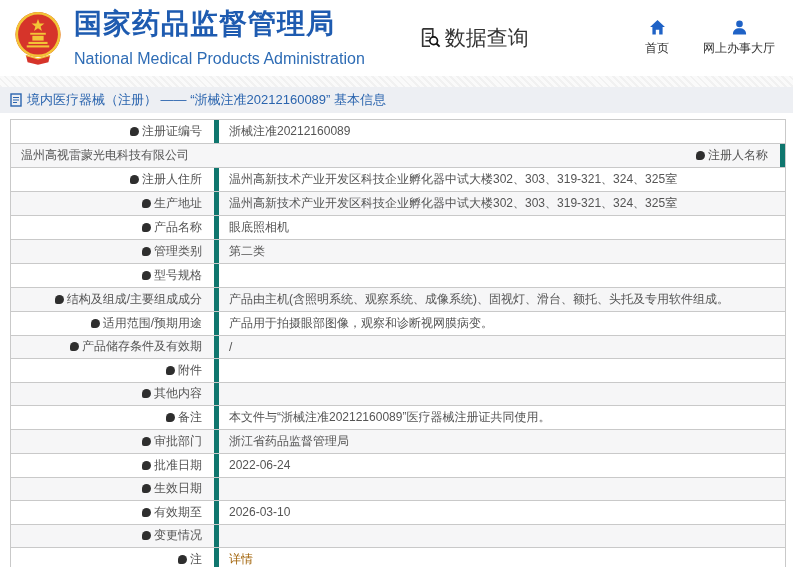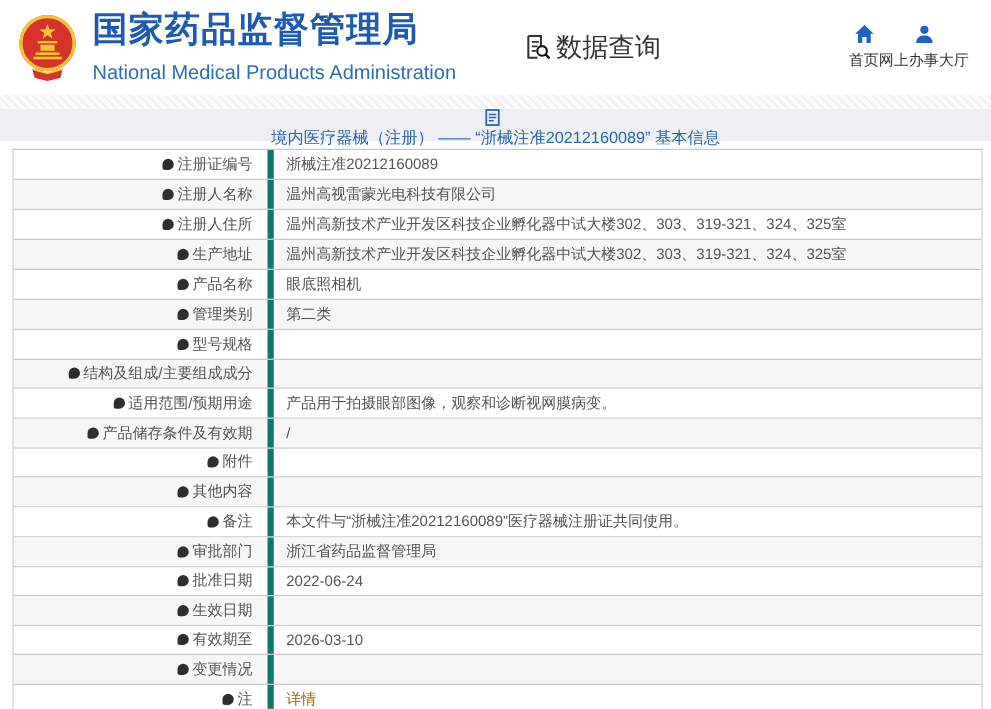--- a/index.html
+++ b/index.html
@@ -9,31 +9,31 @@
   
   .header { height:76px; display:flex; align-items:center; padding:0 14px 0 12px; background:#fff; }
   .emblem { width:52px; height:56px; flex:0 0 auto; }
   .org { margin-left:10px; }
   .org-cn { font-size:28px; font-weight:bold; color:#1e5bb0; letter-spacing:1px; line-height:1.15; }
   .org-en { font-size:16px; color:#2e6cb5; margin-top:9px; }
   .dq { display:flex; align-items:center; margin-left:54px; cursor:pointer; }
   .dq-icon { width:22px; height:22px; margin-right:4px; }
   .dq-label { font-size:21px; color:#333; }
   .spacer { flex:1; }
-  .nav { display:flex; align-items:flex-start; padding-right:4px;margin-left:8px; }
+  .nav { display:flex; align-items:flex-start; gap:34px; padding-right:4px;margin-left:8px; }
   .nav-item { display:flex; flex-direction:column; align-items:center; cursor:pointer; }
   .nav-item svg { width:17px; height:17px; margin-bottom:4px; }
   .nav-label { font-size:12px; color:#333; white-space:nowrap; }
 
   
   .band { height:11px;
     background:repeating-linear-gradient(45deg,#f1f1f1 0px,#f1f1f1 2px,#fafafa 2px,#fafafa 5px); }
 
   
-  .crumb { height:26px; background:#edeff3; display:flex; align-items:center; padding:0 10px;flex-direction:column; }
+  .crumb { height:26px; background:#edeff3; display:flex; align-items:center; padding:0 10px; }
   .crumb svg { width:12px; height:14px; margin-right:5px; flex:0 0 auto; }
   .crumb-text { font-size:13px; color:#2a64ae; white-space:nowrap; }
 
   
   .info-table { margin:6px 7px 0 10px; border:1px solid #c9c9c9; border-bottom:none; }
   .row { display:flex; min-height:23.5px; border-bottom:1px solid #c9c9c9; background:#fff; }
   .row:nth-child(even) { background:#f6f6f7; }
   .cell { display:flex; align-items:center; font-size:12px; color:#545454; }
   .cell.label { width:208px; border-right:5px solid #0f766e; justify-content:flex-end;
     padding-right:12px; text-align:right; }
@@ -100,25 +100,25 @@
 
 <div class="info-table">
     <div class="row">
     <div class="cell label">
       <span class="note-icon" hidden=""></span>
       <span>注册证编号</span>
     </div>
     <div class="cell value">浙械注准20212160089</div>
   </div>
     <div class="row">
+    <div class="cell value">温州高视雷蒙光电科技有限公司</div>
     <div class="cell label">
       <span class="note-icon" hidden=""></span>
       <span>注册人名称</span>
     </div>
-    <div class="cell value">温州高视雷蒙光电科技有限公司</div>
   </div>
     <div class="row">
     <div class="cell label">
       <span class="note-icon" hidden=""></span>
       <span>注册人住所</span>
     </div>
     <div class="cell value">温州高新技术产业开发区科技企业孵化器中试大楼302、303、319-321、324、325室</div>
   </div>
     <div class="row">
     <div class="cell label">
@@ -145,20 +145,21 @@
     <div class="cell label">
       <span class="note-icon" hidden=""></span>
       <span>型号规格</span>
     </div>
   </div>
     <div class="row">
     <div class="cell label">
       <span class="note-icon" hidden=""></span>
       <span>结构及组成/主要组成成分</span>
     </div>
+    <div class="cell value">产品由主机(含照明系统、观察系统、成像系统)、固视灯、滑台、额托、头托及专用软件组成。</div>
   </div>
     <div class="row">
     <div class="cell label">
       <span class="note-icon" hidden=""></span>
       <span>适用范围/预期用途</span>
     </div>
     <div class="cell value">产品用于拍摄眼部图像，观察和诊断视网膜病变。</div>
   </div>
     <div class="row">
     <div class="cell label">

